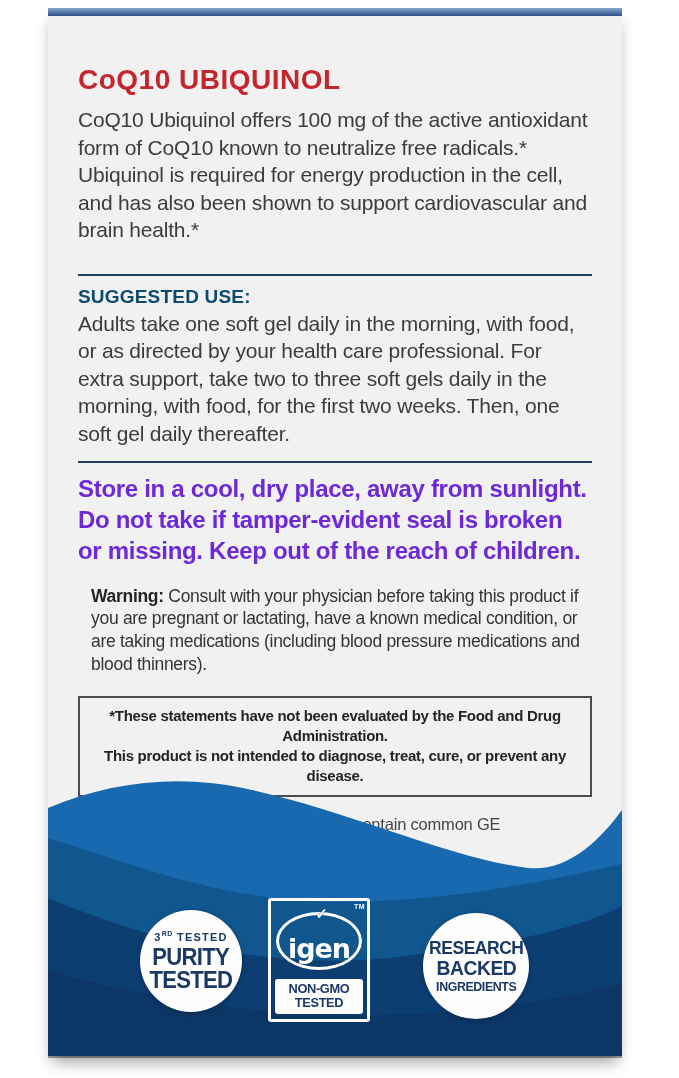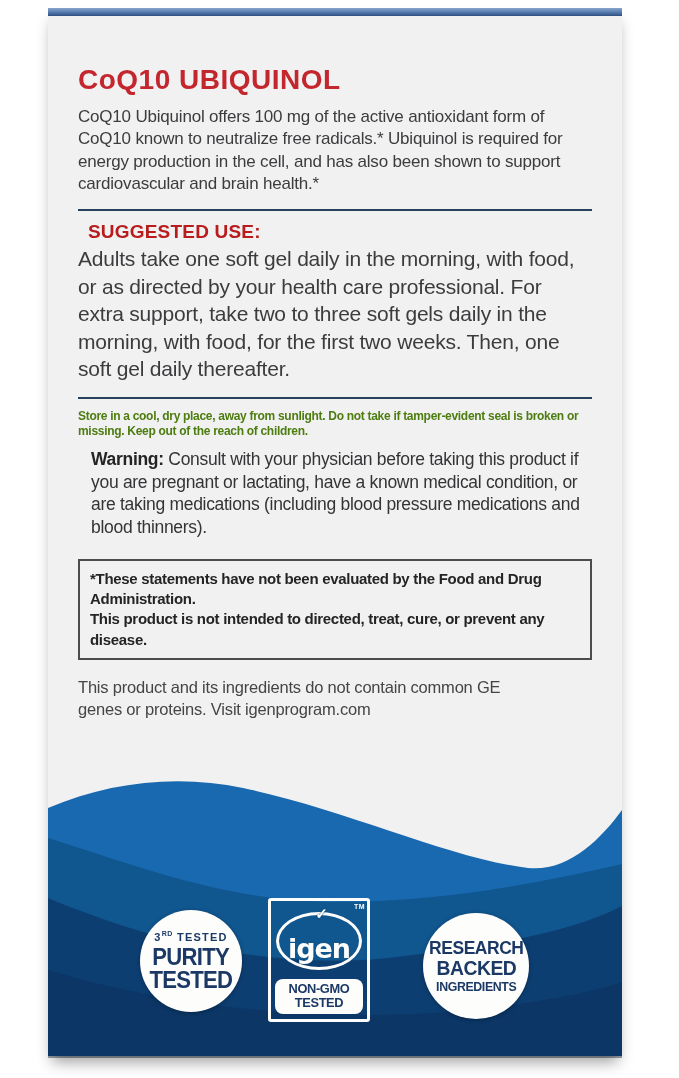--- a/index.html
+++ b/index.html
@@ -15,43 +15,43 @@
   .box-top-edge{
     position:absolute;left:0;top:0;width:100%;height:8px;
     background:linear-gradient(180deg,#8aa6cc 0%,#5d82b4 45%,#2c4f80 100%);
   }
   .content{position:absolute;left:30px;top:56px;width:514px;color:#3c3c3e;}
   .product-title{
     margin:0 0 10px 0;font-size:28px;font-weight:bold;letter-spacing:.5px;
     color:#c4262e;
   }
   .intro{
-    margin:0 0 14px 0;font-size:17px;line-height:1.31;color:#3c3c3e;
+    margin:0 0 30px 0;font-size:21px;line-height:1.31;color:#3c3c3e;
     letter-spacing:-0.2px;
   }
   .rule{border:none;border-top:2.5px solid #26425f;margin:0 0 10px 0;}
   .use-head{
-    font-size:19px;font-weight:bold;color:#b91c1c;letter-spacing:.2px;
-    margin:0 0 2px 10px;
+    font-size:19px;font-weight:bold;color:#0c4a6e;letter-spacing:.2px;
+    margin:0 0 2px 0;
   }
   .use-body{
     margin:0 0 14px 0;font-size:21px;line-height:1.31;color:#3c3c3e;
     letter-spacing:-0.2px;
   }
   .storage{
-    margin:6px 0 8px 0;font-size:12px;font-weight:bold;color:#4d7c0f;
+    margin:6px 0 18px 0;font-size:24px;font-weight:bold;color:#6d28d9;
     line-height:1.3;letter-spacing:-0.3px;
   }
   .warning{
     margin:0 0 20px 13px;font-size:17.5px;color:#343436;line-height:1.3;
     letter-spacing:-0.3px;
   }
   .warning b{color:#242425;}
   .fda-box{
-    border:2px solid #4c4c4e;padding:8px 10px;
+    border:2px solid #4c4c4e;padding:8px 10px;text-align:center;
     font-size:15px;font-weight:bold;color:#242425;line-height:1.35;
     letter-spacing:-0.3px;margin:0 0 16px 0;
   }
   .ge{
     margin:0;font-size:16.5px;color:#454547;line-height:1.35;
     letter-spacing:-0.2px;width:470px;
   }
   .waves{position:absolute;left:0;bottom:0;width:574px;height:282px;display:block;}
   .badges{position:absolute;left:0;top:0;width:100%;height:100%;pointer-events:none;}
   .badge{position:absolute;color:#1c3966;text-align:center;}
@@ -86,21 +86,21 @@
   .igen-word{
     color:#fdfdfc;font-size:27px;font-weight:bold;letter-spacing:-1px;
     font-family:"DejaVu Sans",sans-serif;line-height:1;margin-top:15px;
   }
   .igen-check{
     position:absolute;left:50%;top:-9px;transform:translateX(-30%);
     color:#fdfdfc;font-size:15px;font-weight:bold;line-height:1;
     text-shadow:0 0 2px #0d3e72;
   }
   .igen-bottom{
-    background:#fdfdfc;border-radius:8px;margin:0 4px 5px 4px;padding:3px 0 4px 0;
+    background:#fdfdfc;border-radius:3px;margin:0 4px 5px 4px;padding:3px 0 4px 0;
   }
   .igen-bottom div{
     font-size:13.5px;font-weight:bold;color:#1c3966;line-height:1.05;
     letter-spacing:-.4px;transform:scaleX(.95);
   }
 </style>
 </head>
 <body>
 
 <div class="box">
@@ -116,21 +116,21 @@
     <p class="use-body">Adults take one soft gel daily in the morning, with food, or as directed by your health care professional. For extra support, take two to three soft gels daily in the morning, with food, for the first two weeks. Then, one soft gel daily thereafter.</p>
 
     <hr class="rule">
 
     <p class="storage">Store in a cool, dry place, away from sunlight. Do not take if tamper-evident seal is broken or missing. Keep out of the reach of children.</p>
 
     <p class="warning"><b>Warning:</b> <span>Consult with your physician before taking this product if you are pregnant or lactating, have a known medical condition, or are taking medications (including blood pressure medications and blood thinners).</span></p>
 
     <div class="fda-box">
       <div>*These statements have not been evaluated by the Food and Drug Administration.</div>
-      <div>This product is not intended to directed, treat, cure, or prevent any disease.</div>
+      <div>This product is not intended to diagnose, treat, cure, or prevent any disease.</div>
     </div>
 
     <p class="ge">This product and its ingredients do not contain common GE genes or proteins. Visit igenprogram.com</p>
   </div>
 
   <svg class="waves" viewBox="0 0 574 282" preserveAspectRatio="none">
     <path d="M0,34 C60,8 130,0 195,14 C300,36 400,84 480,94 C520,98 552,66 574,36 L574,282 L0,282 Z" fill="#1969b1"></path>
     <path d="M0,64 C90,92 180,128 290,128 C390,127 480,112 574,90 L574,282 L0,282 Z" fill="#10568f"></path>
     <path d="M0,124 C100,166 220,196 340,184 C440,172 520,160 574,132 L574,282 L0,282 Z" fill="#0d3e72"></path>
     <path opacity="0.55" d="M0,196 C120,232 260,248 400,238 C470,232 540,220 574,208 L574,282 L0,282 Z" fill="#0b2f5c"></path>

